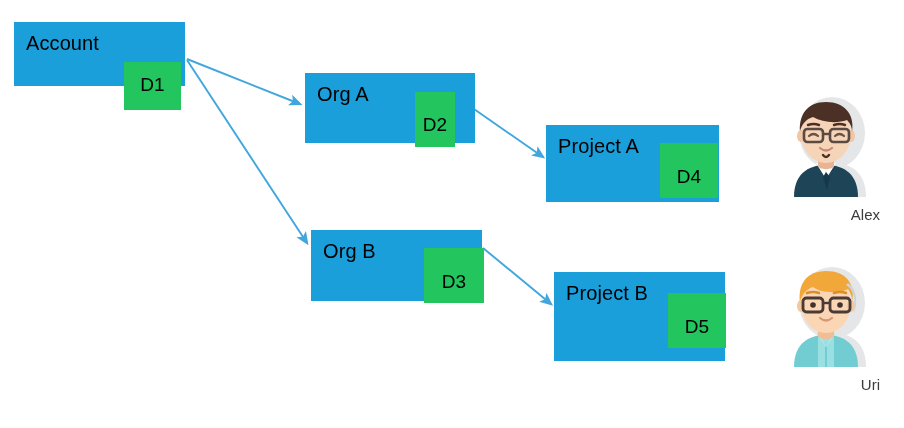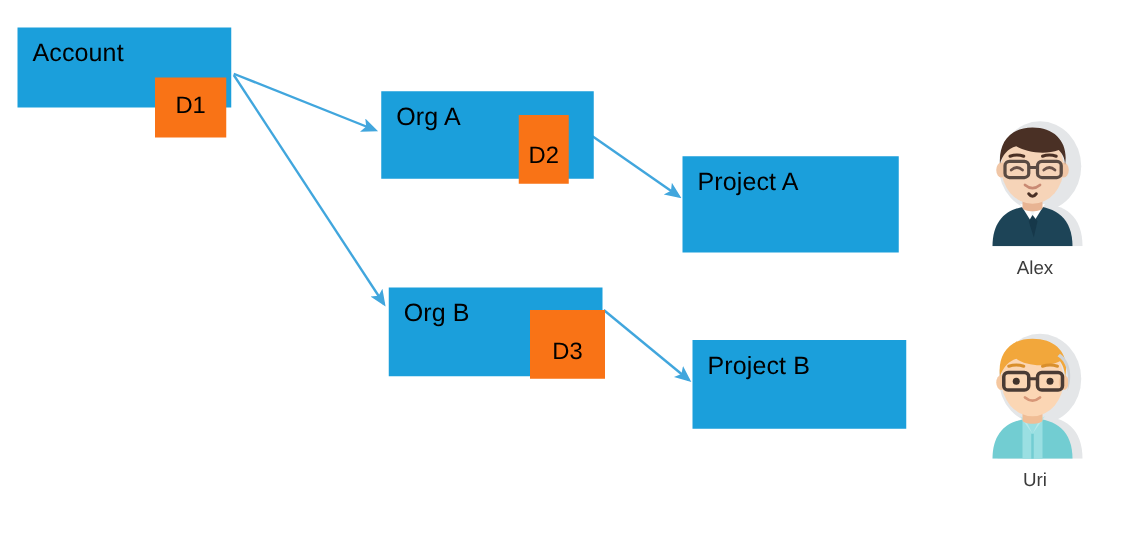--- a/index.html
+++ b/index.html
@@ -35,21 +35,21 @@
     left: 12px;
     top: 9px;
     font-size: 20px;
     line-height: 24px;
     color: #000000;
     white-space: nowrap;
     letter-spacing: 0.1px;
   }
   .badge {
     position: absolute;
-    background: #f97316;
+    background: #22c55e;
     box-sizing: border-box;
   }
   .badge-label {
     position: absolute;
     left: 0;
     right: 0;
     text-align: center;
     font-size: 19px;
     line-height: 22px;
     color: #000000;
@@ -63,21 +63,21 @@
     top: 0;
     width: 904px;
     height: 428px;
     pointer-events: none;
   }
 
   
   .person {
     position: absolute;
     width: 104px;
-    text-align: center;
+    text-align: right;
   }
   .person .avatar {
     width: 96px;
     height: 104px;
     margin: 0 auto;
     display: block;
   }
   .person .person-name {
     margin-top: 9px;
     font-size: 15px;
@@ -119,24 +119,30 @@
 
   <div class="node" style="left:311px; top:214px; width:171px; height:71px;margin-top:16px;">
     <div class="node-label">Org B</div>
     <div class="badge" style="left:113px; top:18px; width:60px; height:55px;">
       <div class="badge-label" style="top:23px;">D3</div>
     </div>
   </div>
 
   <div class="node" style="left:546px; top:125px; width:173px; height:77px;">
     <div class="node-label">Project A</div>
-  </div>
-
-  <div class="node" style="left:554px; top:272px; width:171px; height:71px;">
+    <div class="badge" style="left:114px; top:18px; width:58px; height:55px;">
+      <div class="badge-label" style="top:23px;">D4</div>
+    </div>
+  </div>
+
+  <div class="node" style="left:554px; top:272px; width:171px; height:89px;">
     <div class="node-label">Project B</div>
+    <div class="badge" style="left:114px; top:21px; width:58px; height:55px;">
+      <div class="badge-label" style="top:23px;">D5</div>
+    </div>
   </div>
 
   <div class="person" style="left:776px; top:93px;">
     <svg class="avatar" viewBox="0 0 96 104" xmlns="http://www.w3.org/2000/svg">
 
       <ellipse cx="52" cy="40" rx="33" ry="36" fill="#e4e6e8"></ellipse>
       <path d="M18 104 C18 80 32 70 52 70 C72 70 86 80 86 104 Z" fill="#e4e6e8"></path>
 
       <path d="M14 104 C14 82 27 72 46 72 C65 72 78 82 78 104 Z" fill="#1d4457"></path>
 

